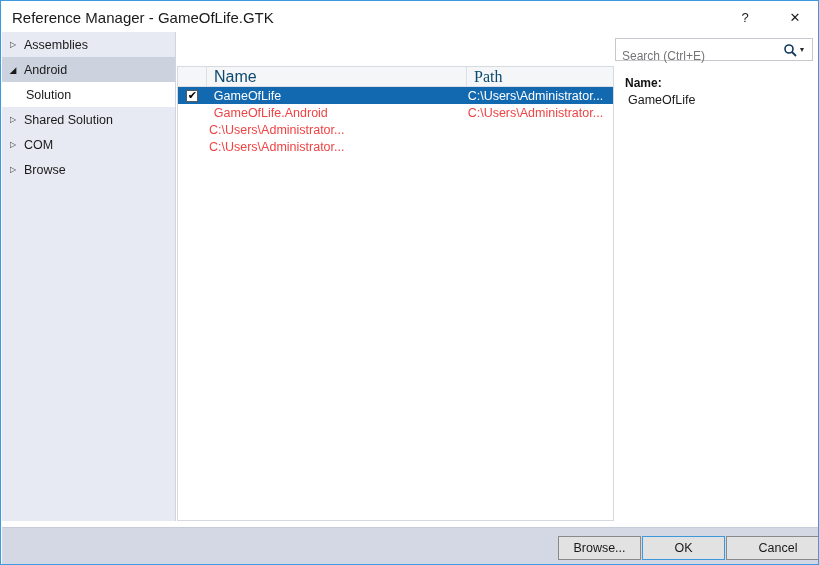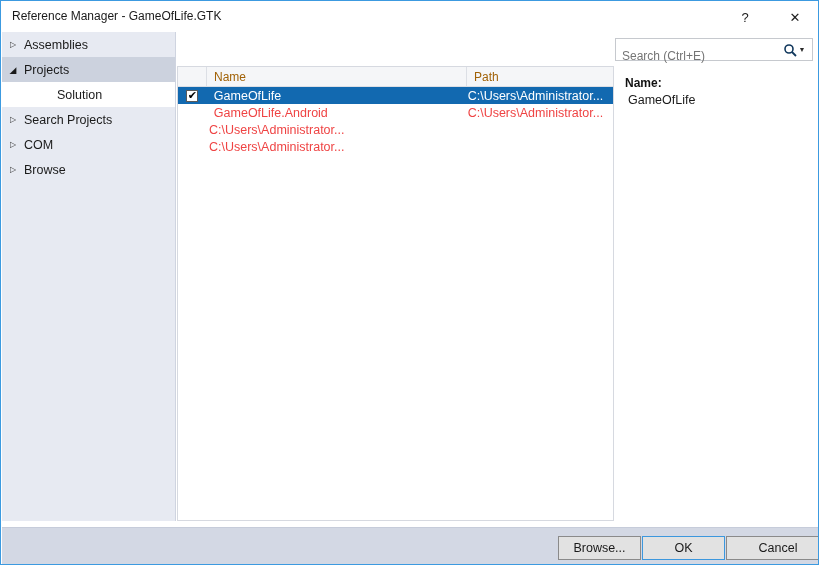--- a/index.html
+++ b/index.html
@@ -29,21 +29,21 @@
     width: 817px;
     height: 30px;
     background: #ffffff;
     display: flex;
     align-items: center;
   }
   #title-text {
     position: absolute;
     left: 10px;
     top: 7px;
-    font-size: 12px;
+    font-size: 15px;
     color: #1a1a1a;
     white-space: nowrap;
   }
   .caption-btn {
     position: absolute;
     top: 1px;
     width: 40px;
     height: 29px;
     display: flex;
     align-items: center;
@@ -87,21 +87,21 @@
     text-align: center;
     font-size: 8px;
     color: #3b3b3b;
     line-height: 1;
     padding-top: 1px;
   }
   .side-item.expanded .twisty { color: #1a1a1a; font-size: 9px; }
   .side-item.selected-group { background: #ccd2de; }
   .side-item.child {
     background: #ffffff;
-    padding-left: 55px;
+    padding-left: 24px;
   }
   .side-item.child.active { background: #ffffff; }
   .side-label { white-space: nowrap; }
 
   
   #list-panel {
     position: absolute;
     left: 176px;
     top: 65px;
     width: 437px;
@@ -112,33 +112,33 @@
     overflow: hidden;
   }
   #list-header {
     display: flex;
     height: 20px;
     background: #f5f6f8;
     border-bottom: 1px solid #dcdfe5;
     box-sizing: border-box;
   }
   .hcell {
-    font-size: 12px;
-    color: #a16207;
+    font-size: 16px;
+    color: #0c4a6e;
     display: flex;
     align-items: center;
     padding-left: 7px;
     box-sizing: border-box;
     border-right: 1px solid #dcdfe5;
     white-space: nowrap;
     cursor: default;
   }
   .hcell.check-col { width: 29px; padding-left: 0; }
   .hcell.name-col  { width: 260px; }
-  .hcell.path-col  { width: 146px; border-right: 0; }
+  .hcell.path-col  { width: 146px; border-right: 0; font-family: Liberation Serif, serif; }
 
   .row {
     display: flex;
     height: 17px;
     align-items: center;
     font-size: 12.5px;
     color: #ef4444;
     cursor: default;
   }
   .row.selected { background: #1269b0; color: #ffffff; }
@@ -276,28 +276,28 @@
     </button>
   </div>
 
   <div id="sidebar">
     <div class="side-item">
       <span class="twisty">▷</span>
       <span class="side-label">Assemblies</span>
     </div>
     <div class="side-item expanded selected-group">
       <span class="twisty">◢</span>
-      <span class="side-label">Projects</span>
+      <span class="side-label">Android</span>
     </div>
     <div class="side-item child active">
       <span class="side-label">Solution</span>
     </div>
     <div class="side-item">
       <span class="twisty">▷</span>
-      <span class="side-label">Search Projects</span>
+      <span class="side-label">Shared Solution</span>
     </div>
     <div class="side-item">
       <span class="twisty">▷</span>
       <span class="side-label">COM</span>
     </div>
     <div class="side-item">
       <span class="twisty">▷</span>
       <span class="side-label">Browse</span>
     </div>
   </div>

